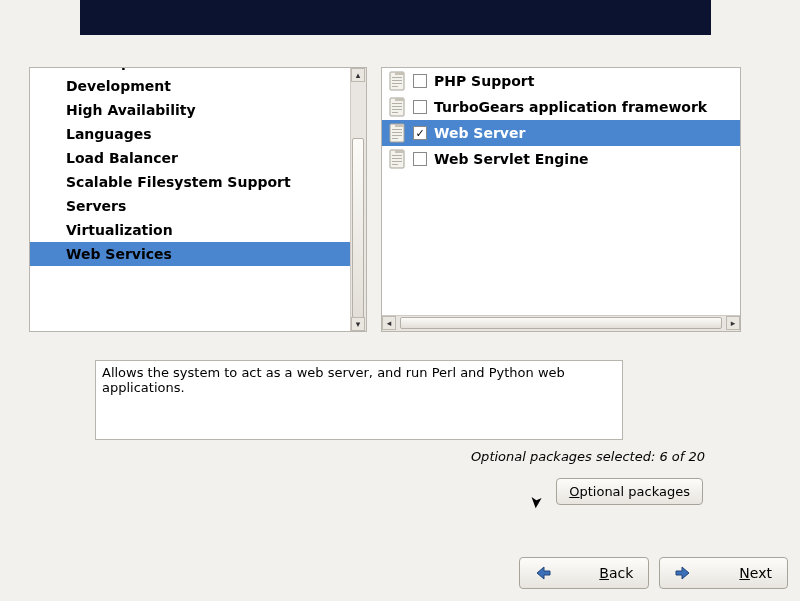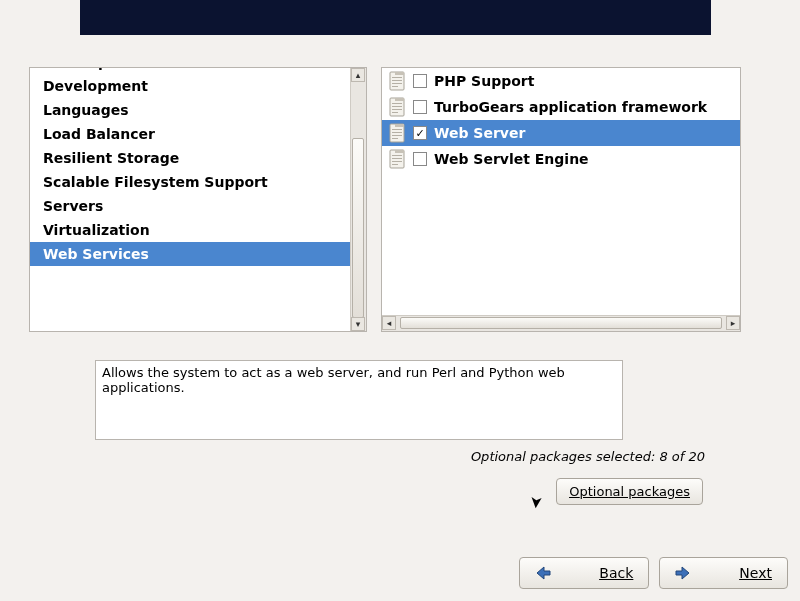--- a/index.html
+++ b/index.html
@@ -38,29 +38,29 @@
     position: relative;
     display: flex;
   }
   .left-box { width: 338px; }
   .right-box { width: 360px; flex-direction: column; }
   .list-scroll {
     flex: 1;
     overflow: hidden;
   }
   .cat-item {
-    padding: 4px 10px 4px 13px;
+    padding: 4px 10px 4px 36px;
     font-weight: bold;
     font-size: 14px;
     white-space: nowrap;
     cursor: default;
   }
   .cat-item.selected {
     background: #4a86cf;
-    color: #ffffff;
+    color: #000000;
   }
   .cat-item.cutoff {
     margin-top: -18px; 
   }
   .vscroll {
     width: 16px;
     background: #e9e6e1;
     border-left: 1px solid #cfcbc4;
     position: relative;
   }
@@ -157,21 +157,20 @@
   .btn {
     display: inline-flex;
     align-items: center;
     gap: 5px;
     background: linear-gradient(#fdfcfa,#e8e5df);
     border: 1px solid #a9a49b;
     border-radius: 4px;
     padding: 5px 12px;
     font-size: 13px;
     cursor: default;
-    text-decoration: underline;
   }
   .btn .ul { text-decoration: underline; }
   .nav-btns {
     position: absolute;
     right: 12px;
     bottom: 12px;
     display: flex;
     gap: 10px;
   }
   .nav-btns .btn { padding: 7px 15px; font-size: 14px; gap: 48px; }
@@ -190,23 +189,23 @@
 </head>
 <body>
 
 <div class="banner"></div>
 
 <div class="panes">
   <div class="left-box">
     <div class="list-scroll" id="cat-list">
         <div class="cat-item cutoff">Desktops</div>
         <div class="cat-item">Development</div>
+        <div class="cat-item">High Availability</div>
         <div class="cat-item">Languages</div>
         <div class="cat-item">Load Balancer</div>
-        <div class="cat-item">Resilient Storage</div>
         <div class="cat-item">Scalable Filesystem Support</div>
         <div class="cat-item">Servers</div>
         <div class="cat-item">Virtualization</div>
         <div class="cat-item selected">Web Services</div>
       </div>
     <div class="vscroll">
       <div class="up-btn">▴</div>
       <div class="thumb"></div>
       <div class="dn-btn">▾</div>
     </div>
@@ -276,21 +275,21 @@
       <div class="thumb"></div>
       <div class="rt-btn">▸</div>
     </div>
   </div>
 </div>
 
 <div class="desc-box">
   <span>Allows the system to act as a web server, and run Perl and Python web applications.</span>
 </div>
 
-<div class="opt-count">Optional packages selected: 8 of 20</div>
+<div class="opt-count">Optional packages selected: 6 of 20</div>
 
 <div class="opt-btn">
   <span class="btn">
     <span><span class="ul">O</span><span id="opt-rest">ptional packages</span></span>
   </span>
 </div>
 
 <div class="nav-btns">
   <span class="btn">
     <svg class="arrow-left" viewBox="0 0 16 14">

